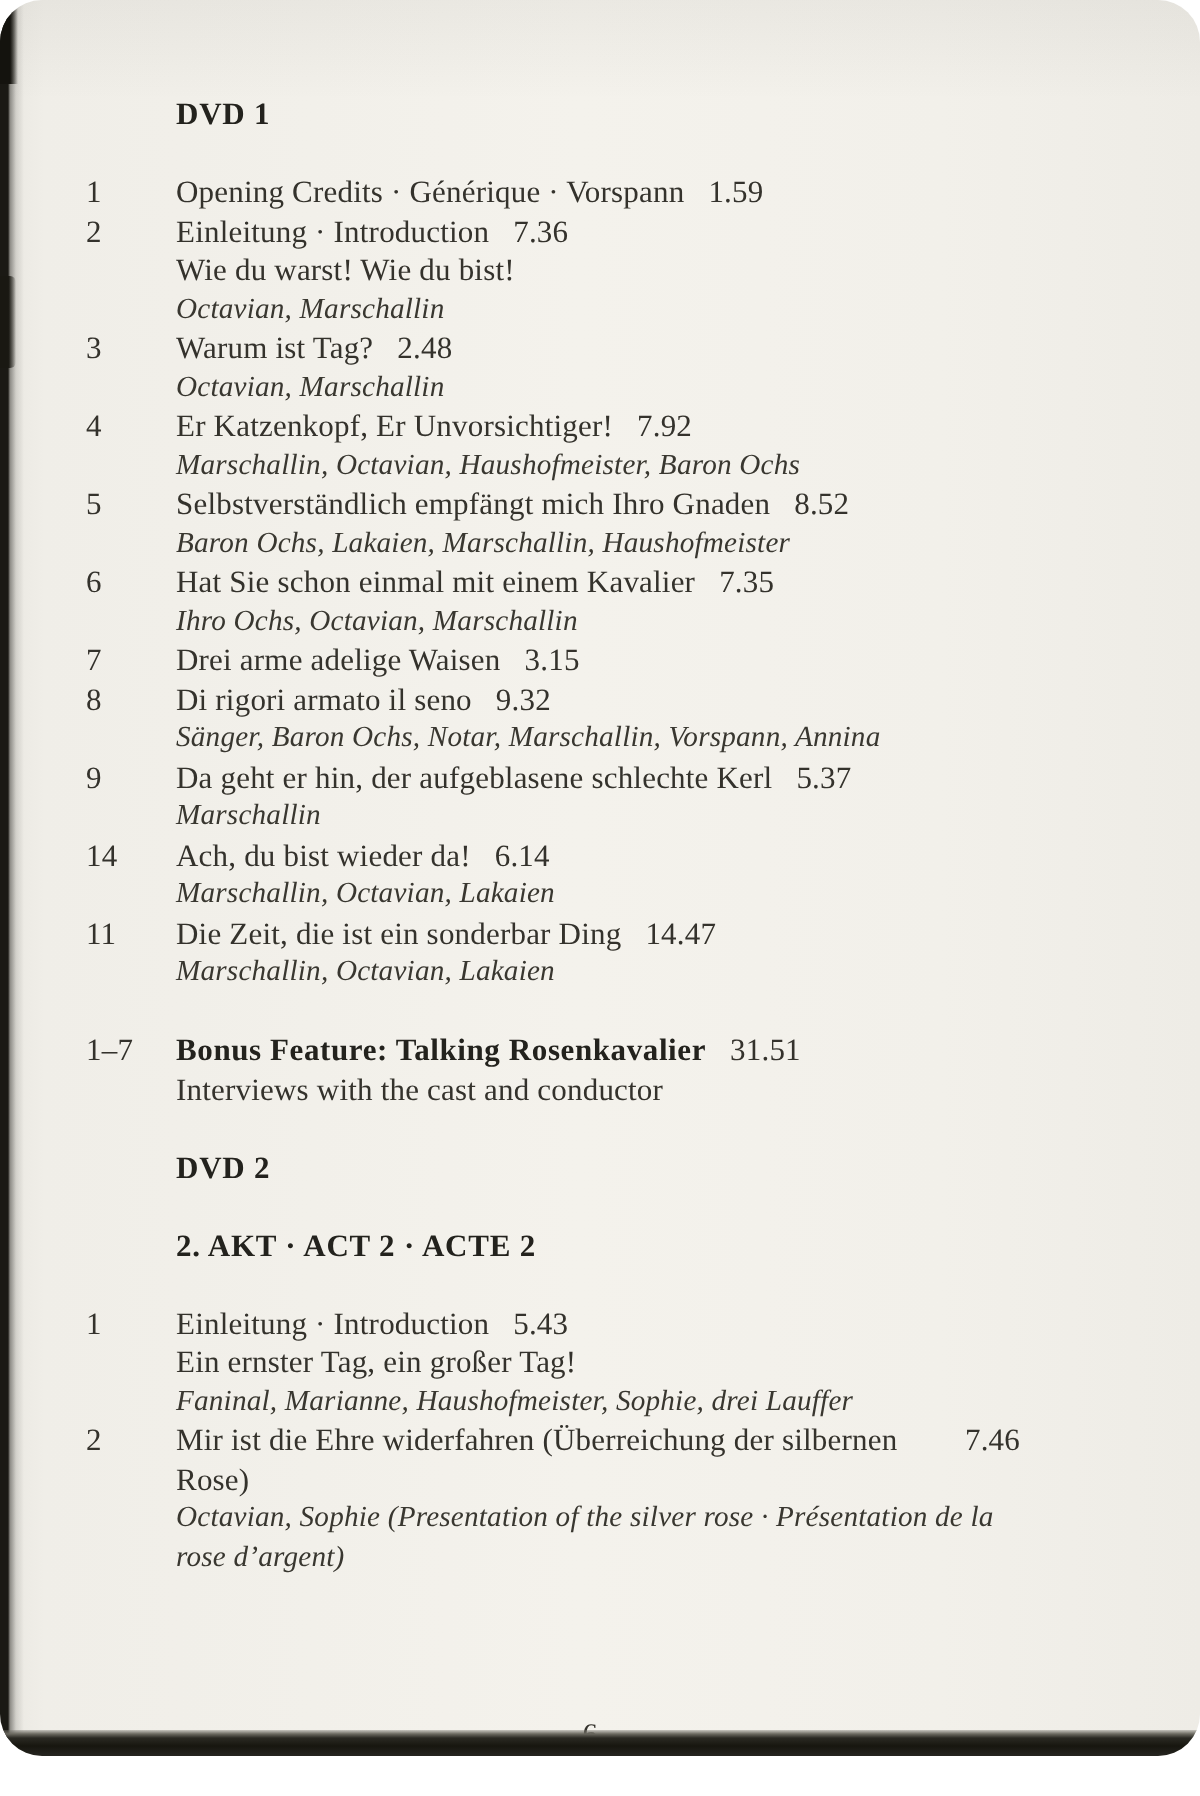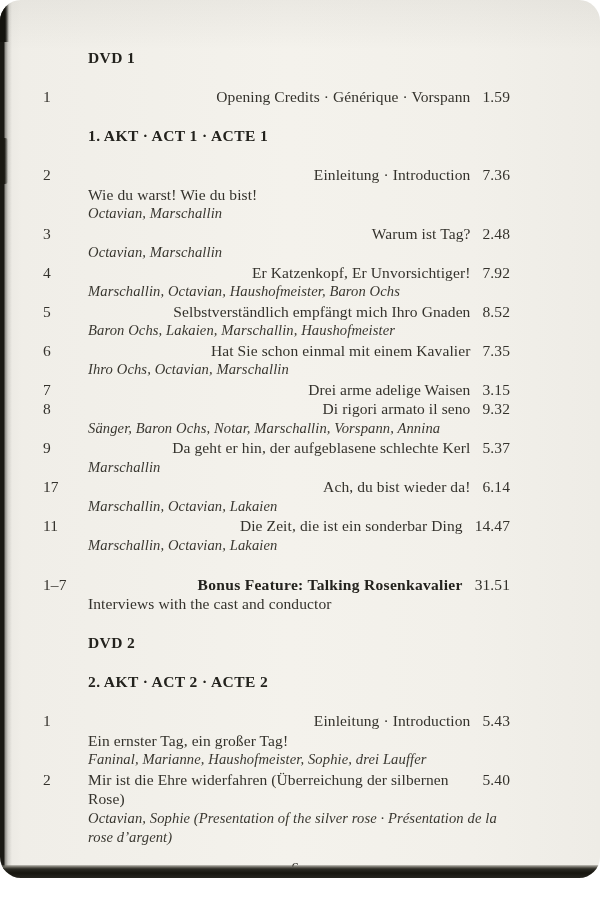--- a/index.html
+++ b/index.html
@@ -54,21 +54,21 @@
     font-weight: bold;
     color: #23221d;
     margin: 19.5px 0 19.5px 45px;
     letter-spacing: 0.4px;
   }
   .heading.first { margin-top: 0; }
   .track { display: flex; }
   .track.spaced { margin-top: 19.5px; }
   .num { width: 45px; flex: none; }
   .tbody { flex: 1; min-width: 0; }
-  .l1 { display: flex; justify-content: flex-end; align-items: baseline; }
+  .l1 { display: flex; justify-content: flex-start; align-items: baseline; }
   .title.bold { font-weight: bold; color: #23221d; letter-spacing: 0.3px; }
   .time { margin-left: 12px; white-space: nowrap; }
   .subtitle { }
   .credits {
     font-style: italic;
     font-size: 14.6px;
     color: #393730;
   }
   .page-num {
     position: absolute;
@@ -91,21 +91,20 @@
       <div class="heading first">DVD 1</div>
       <div class="track">
         <div class="num">1</div>
         <div class="tbody">
           <div class="l1">
             <span class="title">Opening Credits · Générique · Vorspann</span>
             <span class="time">1.59</span>
           </div>
         </div>
       </div>
-      <div class="heading">1. AKT · ACT 1 · ACTE 1</div>
       <div class="track">
         <div class="num">2</div>
         <div class="tbody">
           <div class="l1">
             <span class="title">Einleitung · Introduction</span>
             <span class="time">7.36</span>
           </div>
           <div class="subtitle">Wie du warst! Wie du bist!</div>
           <div class="credits">Octavian, Marschallin</div>
         </div>
@@ -173,21 +172,21 @@
         <div class="num">9</div>
         <div class="tbody">
           <div class="l1">
             <span class="title">Da geht er hin, der aufgeblasene schlechte Kerl</span>
             <span class="time">5.37</span>
           </div>
           <div class="credits">Marschallin</div>
         </div>
       </div>
       <div class="track">
-        <div class="num">17</div>
+        <div class="num">14</div>
         <div class="tbody">
           <div class="l1">
             <span class="title">Ach, du bist wieder da!</span>
             <span class="time">6.14</span>
           </div>
           <div class="credits">Marschallin, Octavian, Lakaien</div>
         </div>
       </div>
       <div class="track">
         <div class="num">11</div>
@@ -220,21 +219,21 @@
           </div>
           <div class="subtitle">Ein ernster Tag, ein großer Tag!</div>
           <div class="credits">Faninal, Marianne, Haushofmeister, Sophie, drei Lauffer</div>
         </div>
       </div>
       <div class="track">
         <div class="num">2</div>
         <div class="tbody">
           <div class="l1">
             <span class="title">Mir ist die Ehre widerfahren (Überreichung der silbernen Rose)</span>
-            <span class="time">5.40</span>
+            <span class="time">7.46</span>
           </div>
           <div class="credits">Octavian, Sophie (Presentation of the silver rose · Présentation de la rose d’argent)</div>
         </div>
       </div>
     </div>
 
   <div class="page-num">6</div>
   <div class="edge-bottom"></div>
 </div>
 

